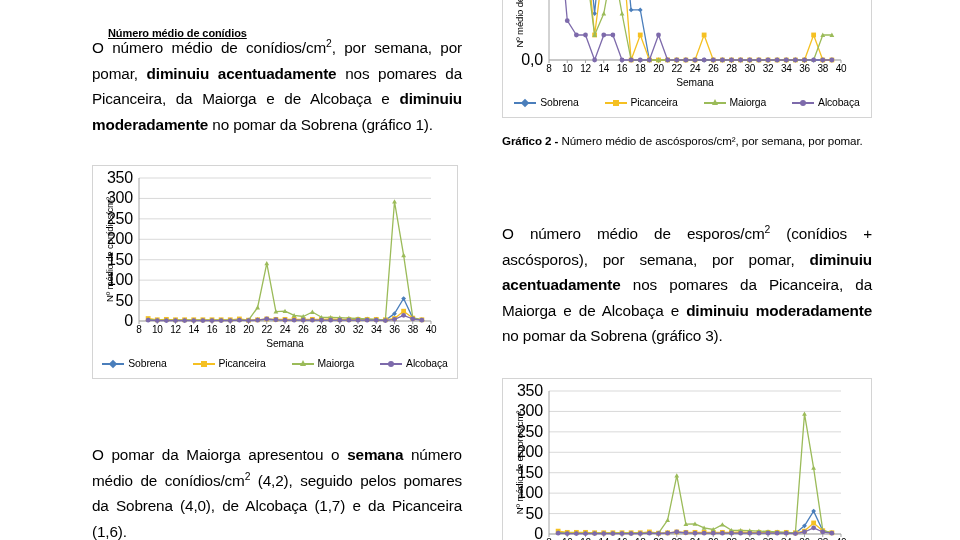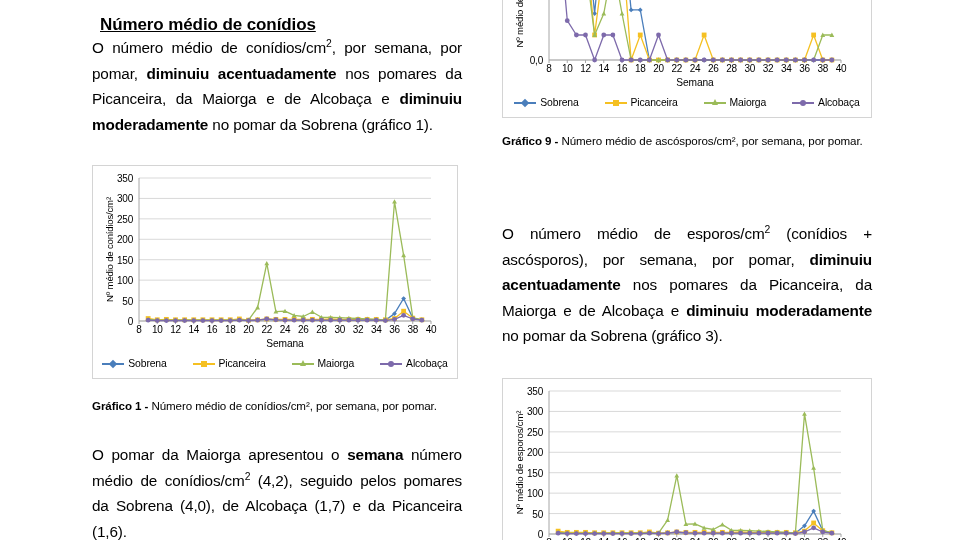--- a/index.html
+++ b/index.html
@@ -22,24 +22,24 @@
   
   .col {
     position: absolute;
     top: 0;
     width: 370px;
   }
   .col-left  { left: 92px; }
 
   
   h2.section-heading {
-    font-size: 17px;
+    font-size: 11px;
     font-weight: bold;
     text-decoration: underline;
-    margin: 8px;
+    margin: 16px;
     padding: 0;
     line-height: 20px;
     letter-spacing: -0.1px;
   }
   p.body-text {
     font-size: 15.3px;
     line-height: 25.5px;
     margin: 0;
     text-align: justify;
     text-justify: inter-word;
@@ -76,21 +76,21 @@
     letter-spacing: -0.2px;
   }
   .axis-title-x {
     position: absolute;
     font-size: 10.2px;
     text-align: center;
     letter-spacing: -0.1px;
   }
   .ytick {
     position: absolute;
-    font-size: 10px;
+    font-size: 16px;
     text-align: right;
     transform: translateY(-50%);
     letter-spacing: -0.2px;
   }
   .xtick {
     position: absolute;
     font-size: 10px;
     text-align: center;
     transform: translateX(-50%);
     letter-spacing: -0.2px;
@@ -350,21 +350,20 @@
             <span class="legend-swatch">
               <span class="lline" style="background: rgb(125, 106, 171);"></span>
               <span class="lmark mk-circle" style="background: rgb(125, 106, 171);"></span>
             </span>
             <span>Alcobaça</span>
           </div>
         </div>
       </div>
   </div>
 
-  <p class="caption" style="position:absolute; left:92px; top:398px; width:370px;"><b>Gráfico 1 - </b>Número médio de conídios/cm², por semana, por pomar.</p>
 
   <p class="body-text" style="position:absolute; left:92px; top:442px; width:370px;">O pomar da Maiorga apresentou o <b>semana</b> número médio de conídios/cm<sup>2</sup> (4,2), seguido pelos pomares da Sobrena (4,0), de Alcobaça (1,7) e da Picanceira (1,6).</p>
 
   <div class="chart-box" id="box-g2" style="left:502px; top:-96px; width:370px; height:214px;">
     <div class="chart-inner" id="inner-g2">
         <div class="axis-title-y" style="left: 11px; top: 155px; width: 143px; text-align: center;">Nº médio de ascósporos/cm²</div>
         <div class="ytick" style="left: 6px; width: 34px; top: 155px;">0,0</div>
         <div class="xtick" style="left: 46px; top: 158px;">8</div>
         <div class="xtick" style="left: 64.25px; top: 158px;">10</div>
         <div class="xtick" style="left: 82.5px; top: 158px;">12</div>
@@ -562,21 +561,21 @@
             <span class="legend-swatch">
               <span class="lline" style="background: rgb(125, 106, 171);"></span>
               <span class="lmark mk-circle" style="background: rgb(125, 106, 171);"></span>
             </span>
             <span>Alcobaça</span>
           </div>
         </div>
       </div>
   </div>
 
-  <p class="caption" style="position:absolute; left:502px; top:133px; width:370px; text-align:justify;"><b>Gráfico 9 - </b>Número médio de ascósporos/cm², por semana, por pomar.</p>
+  <p class="caption" style="position:absolute; left:502px; top:133px; width:370px; text-align:justify;"><b>Gráfico 2 - </b>Número médio de ascósporos/cm², por semana, por pomar.</p>
 
 
   <p class="body-text" style="position:absolute; left:502px; top:221px; width:370px;">O número médio de esporos/cm<sup>2</sup> (conídios + ascósporos), por semana, por pomar, <b>diminuiu acentuadamente</b> nos pomares da Picanceira, da Maiorga e de Alcobaça e <b>diminuiu moderadamente</b> no pomar da Sobrena (gráfico 3).</p>
 
   <div class="chart-box" id="box-g3" style="left:502px; top:378px; width:370px; height:214px;">
     <div class="chart-inner" id="inner-g3">
         <div class="axis-title-y" style="left: 11px; top: 155px; width: 143px; text-align: center;">Nº médio de esporos/cm²</div>
         <div class="ytick" style="left: 6px; width: 34px; top: 155px;">0</div>
         <div class="ytick" style="left: 6px; width: 34px; top: 134.571px;">50</div>
         <div class="ytick" style="left: 6px; width: 34px; top: 114.143px;">100</div>

